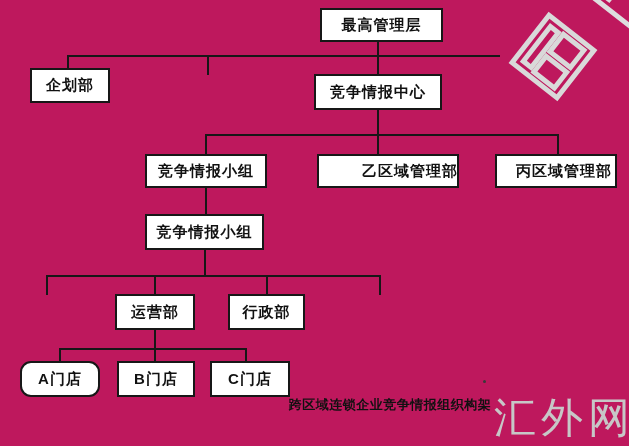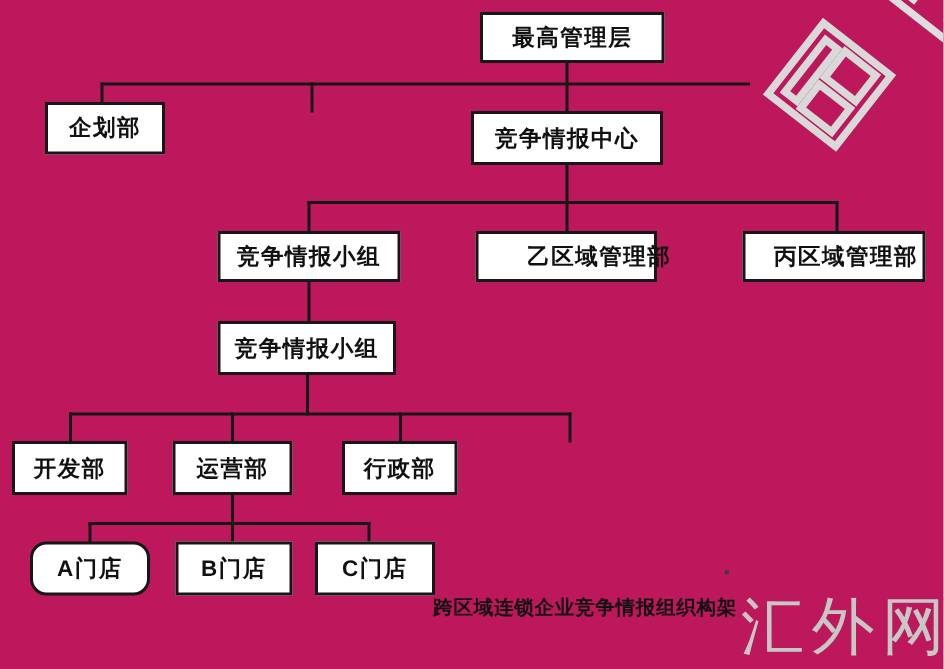--- a/index.html
+++ b/index.html
@@ -14,21 +14,21 @@
   }
   .hl,.vl{position:absolute;background:#171717;z-index:1;}
   .hl{height:2px;}
   .vl{width:2px;}
   
   #b-root{left:320px;top:8px;width:123px;height:34px;}
   #b-d0{left:30px;top:68px;width:80px;height:35px;text-align:right;}
   #b-d1{left:167px;top:74px;width:80px;height:35px;}
   #b-d2{left:314px;top:74px;width:128px;height:36px;}
   #b-r0{left:145px;top:154px;width:122px;height:34px;}
-  #b-r1{left:317px;top:154px;width:121px;height:34px;padding-left:44px;}
+  #b-r1{left:317px;top:154px;width:142px;height:34px;padding-left:44px;}
   #b-r2{left:495px;top:154px;width:122px;height:34px;padding-left:16px;}
   #b-team{left:145px;top:214px;width:119px;height:36px;}
   #b-f0{left:8px;top:294px;width:77px;height:36px;}
   #b-f1{left:115px;top:294px;width:80px;height:36px;}
   #b-f2{left:228px;top:294px;width:77px;height:36px;}
   #b-f3{left:340px;top:294px;width:78px;height:36px;}
   #b-s0{left:20px;top:361px;width:80px;height:36px;border-radius:11px;}
   #b-s1{left:117px;top:361px;width:78px;height:36px;}
   #b-s2{left:210px;top:361px;width:80px;height:36px;}
   #caption{
@@ -91,21 +91,20 @@
 
   <div class="box" id="b-d0">企划部</div>
   <div class="box" id="b-d2">竞争情报中心</div>
 
   <div class="box" id="b-r0">竞争情报小组</div>
   <div class="box" id="b-r1">乙区域管理部</div>
   <div class="box" id="b-r2">丙区域管理部</div>
 
   <div class="box" id="b-team">竞争情报小组</div>
 
-  <div class="box" id="b-f0">开发部</div>
   <div class="box" id="b-f1">运营部</div>
   <div class="box" id="b-f2">行政部</div>
 
   <div class="box" id="b-s0">A门店</div>
   <div class="box" id="b-s1">B门店</div>
   <div class="box" id="b-s2">C门店</div>
 
   <div id="ink-dot"></div>
   <div id="caption">跨区域连锁企业竞争情报组织构架</div>
   <div id="wm-text">汇外网</div>

